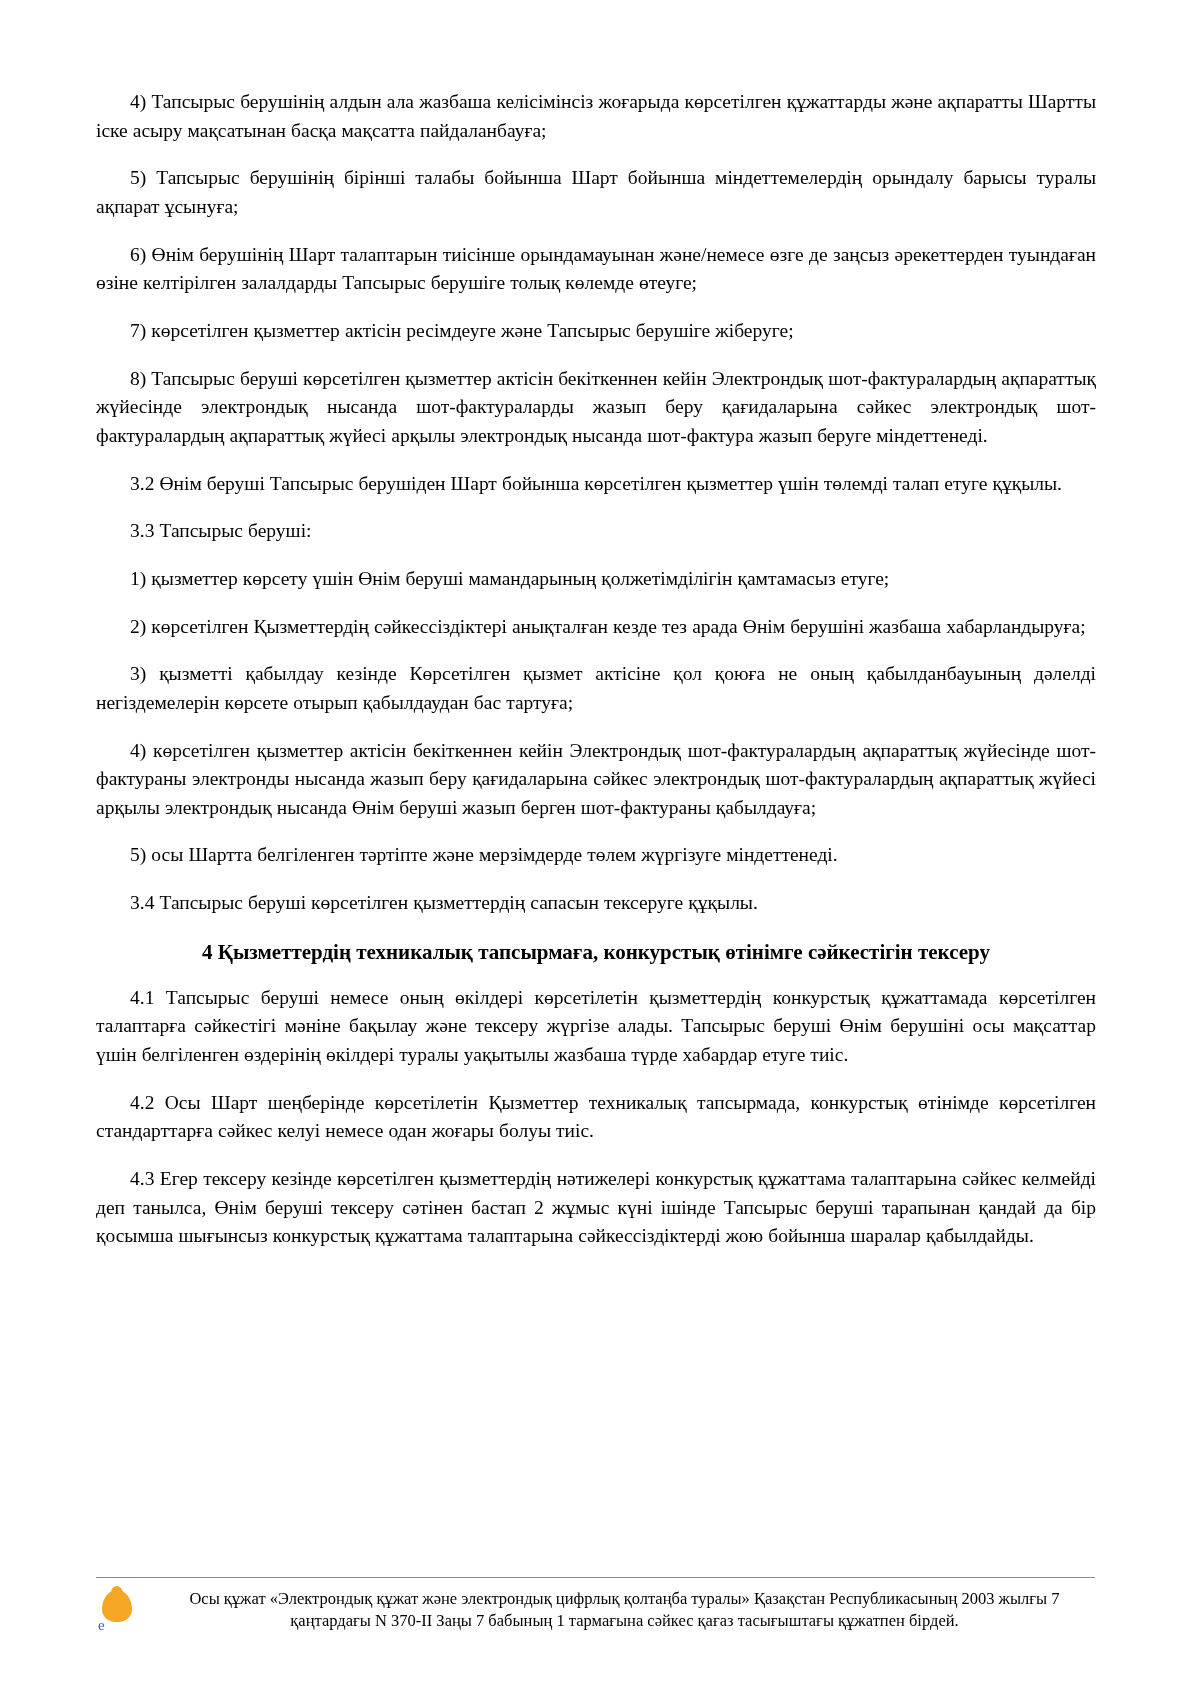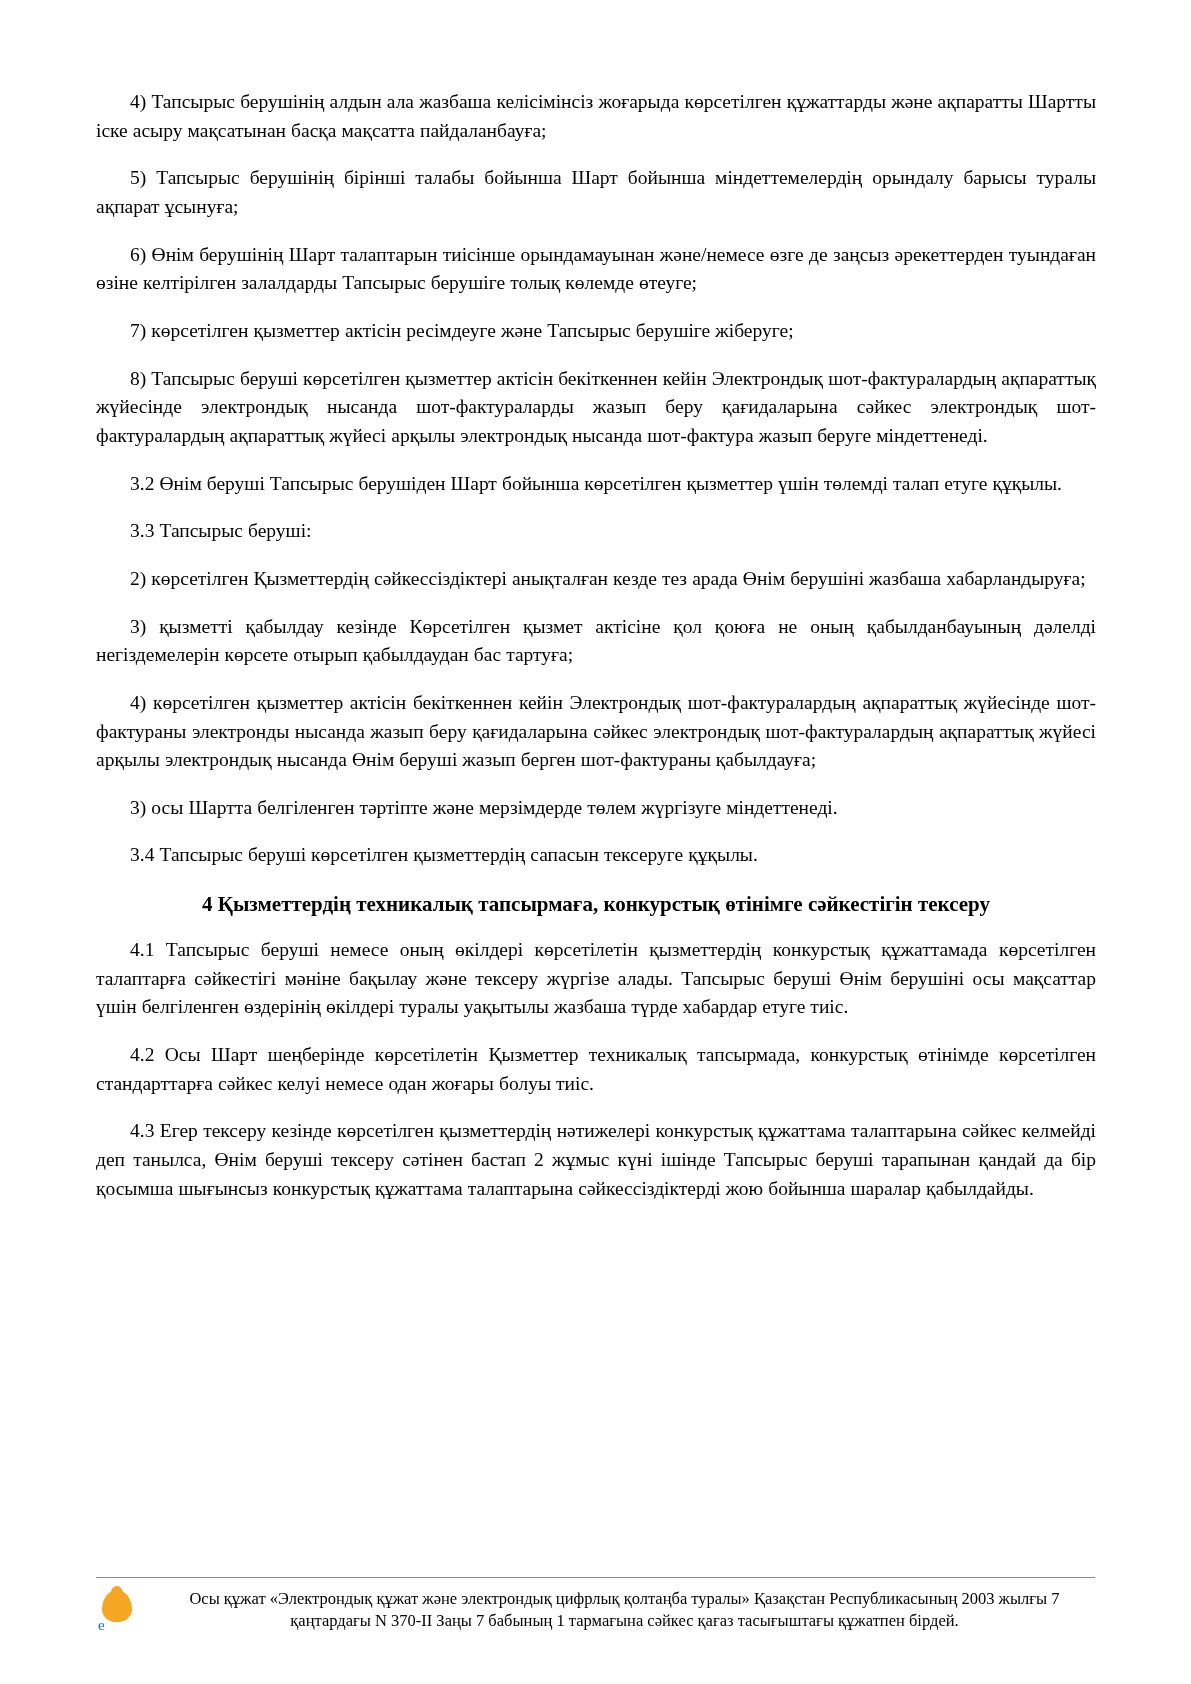--- a/index.html
+++ b/index.html
@@ -101,24 +101,25 @@
 
 <div class="page">
   <div class="doc-body">
     <p class="para">4) Тапсырыс берушінің алдын ала жазбаша келісімінсіз жоғарыда көрсетілген құжаттарды және ақпаратты Шартты іске асыру мақсатынан басқа мақсатта пайдаланбауға;</p>
     <p class="para">5) Тапсырыс берушінің бірінші талабы бойынша Шарт бойынша міндеттемелердің орындалу барысы туралы ақпарат ұсынуға;</p>
     <p class="para">6) Өнім берушінің Шарт талаптарын тиісінше орындамауынан және/немесе өзге де заңсыз әрекеттерден туындаған өзіне келтірілген залалдарды Тапсырыс берушіге толық көлемде өтеуге;</p>
     <p class="para">7) көрсетілген қызметтер актісін ресімдеуге және Тапсырыс берушіге жіберуге;</p>
     <p class="para">8) Тапсырыс беруші көрсетілген қызметтер актісін бекіткеннен кейін Электрондық шот-фактуралардың ақпараттық жүйесінде электрондық нысанда шот-фактураларды жазып беру қағидаларына сәйкес электрондық шот-фактуралардың ақпараттық жүйесі арқылы электрондық нысанда шот-фактура жазып беруге міндеттенеді.</p>
     <p class="para">3.2 Өнім беруші Тапсырыс берушіден Шарт бойынша көрсетілген қызметтер үшін төлемді талап етуге құқылы.</p>
     <p class="para">3.3 Тапсырыс беруші:</p>
+    <p class="para">1) қызметтер көрсету үшін Өнім беруші мамандарының қолжетімділігін қамтамасыз етуге;</p>
     <p class="para">2) көрсетілген Қызметтердің сәйкессіздіктері анықталған кезде тез арада Өнім берушіні жазбаша хабарландыруға;</p>
     <p class="para">3) қызметті қабылдау кезінде Көрсетілген қызмет актісіне қол қоюға не оның қабылданбауының дәлелді негіздемелерін көрсете отырып қабылдаудан бас тартуға;</p>
     <p class="para">4) көрсетілген қызметтер актісін бекіткеннен кейін Электрондық шот-фактуралардың ақпараттық жүйесінде шот-фактураны электронды нысанда жазып беру қағидаларына сәйкес электрондық шот-фактуралардың ақпараттық жүйесі арқылы электрондық нысанда Өнім беруші жазып берген шот-фактураны қабылдауға;</p>
-    <p class="para">3) осы Шартта белгіленген тәртіпте және мерзімдерде төлем жүргізуге міндеттенеді.</p>
+    <p class="para">5) осы Шартта белгіленген тәртіпте және мерзімдерде төлем жүргізуге міндеттенеді.</p>
     <p class="para">3.4 Тапсырыс беруші көрсетілген қызметтердің сапасын тексеруге құқылы.</p>
 
     <h2 class="section-heading">4 Қызметтердің техникалық тапсырмаға, конкурстық өтінімге сәйкестігін тексеру</h2>
 
     <p class="para">4.1 Тапсырыс беруші немесе оның өкілдері көрсетілетін қызметтердің конкурстық құжаттамада көрсетілген талаптарға сәйкестігі мәніне бақылау және тексеру жүргізе алады. Тапсырыс беруші Өнім берушіні осы мақсаттар үшін белгіленген өздерінің өкілдері туралы уақытылы жазбаша түрде хабардар етуге тиіс.</p>
     <p class="para">4.2 Осы Шарт шеңберінде көрсетілетін Қызметтер техникалық тапсырмада, конкурстық өтінімде көрсетілген стандарттарға сәйкес келуі немесе одан жоғары болуы тиіс.</p>
     <p class="para">4.3 Егер тексеру кезінде көрсетілген қызметтердің нәтижелері конкурстық құжаттама талаптарына сәйкес келмейді деп танылса, Өнім беруші тексеру сәтінен бастап 2 жұмыс күні ішінде Тапсырыс беруші тарапынан қандай да бір қосымша шығынсыз конкурстық құжаттама талаптарына сәйкессіздіктерді жою бойынша шаралар қабылдайды.</p>
   </div>
 
   <div class="footer">

